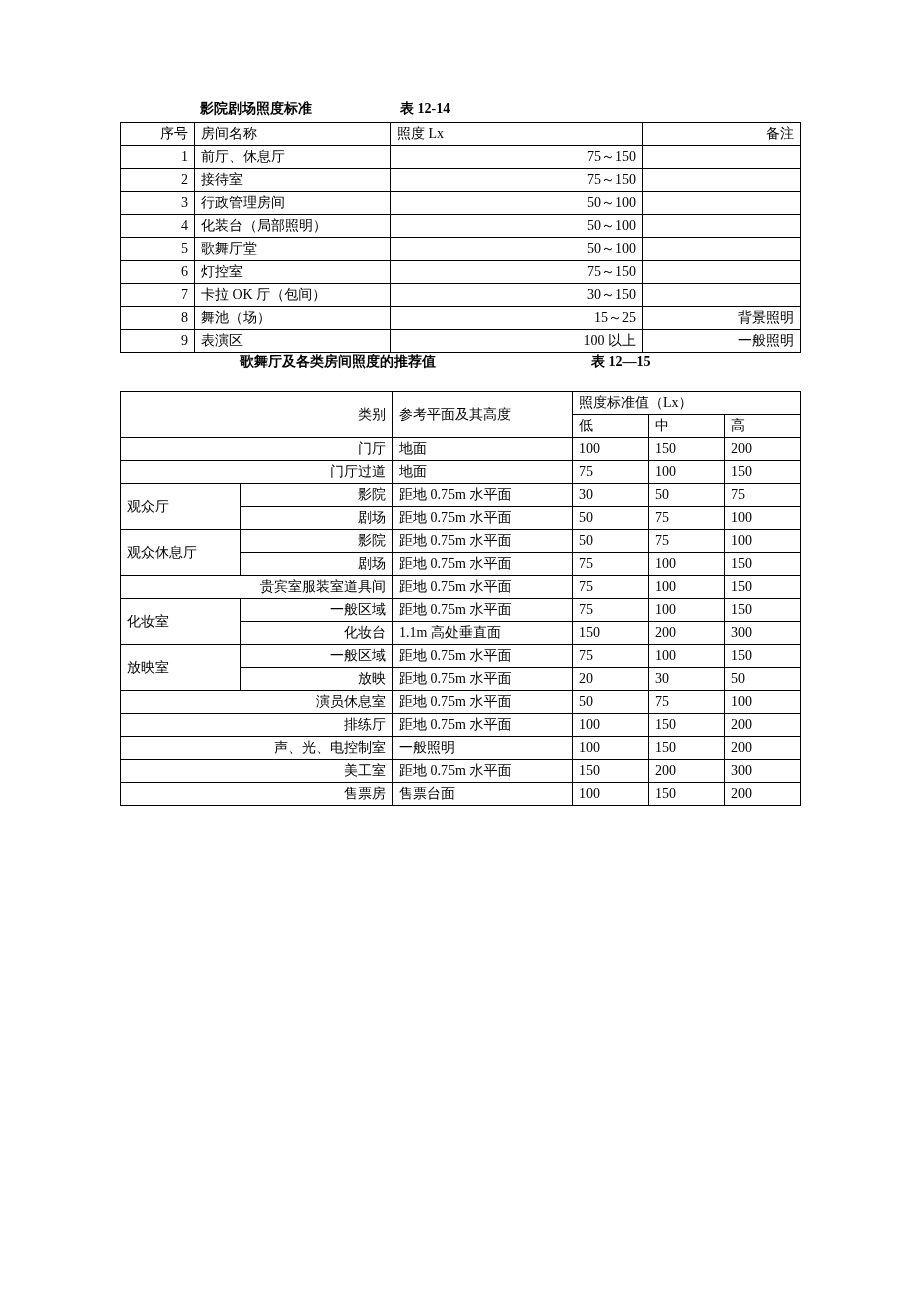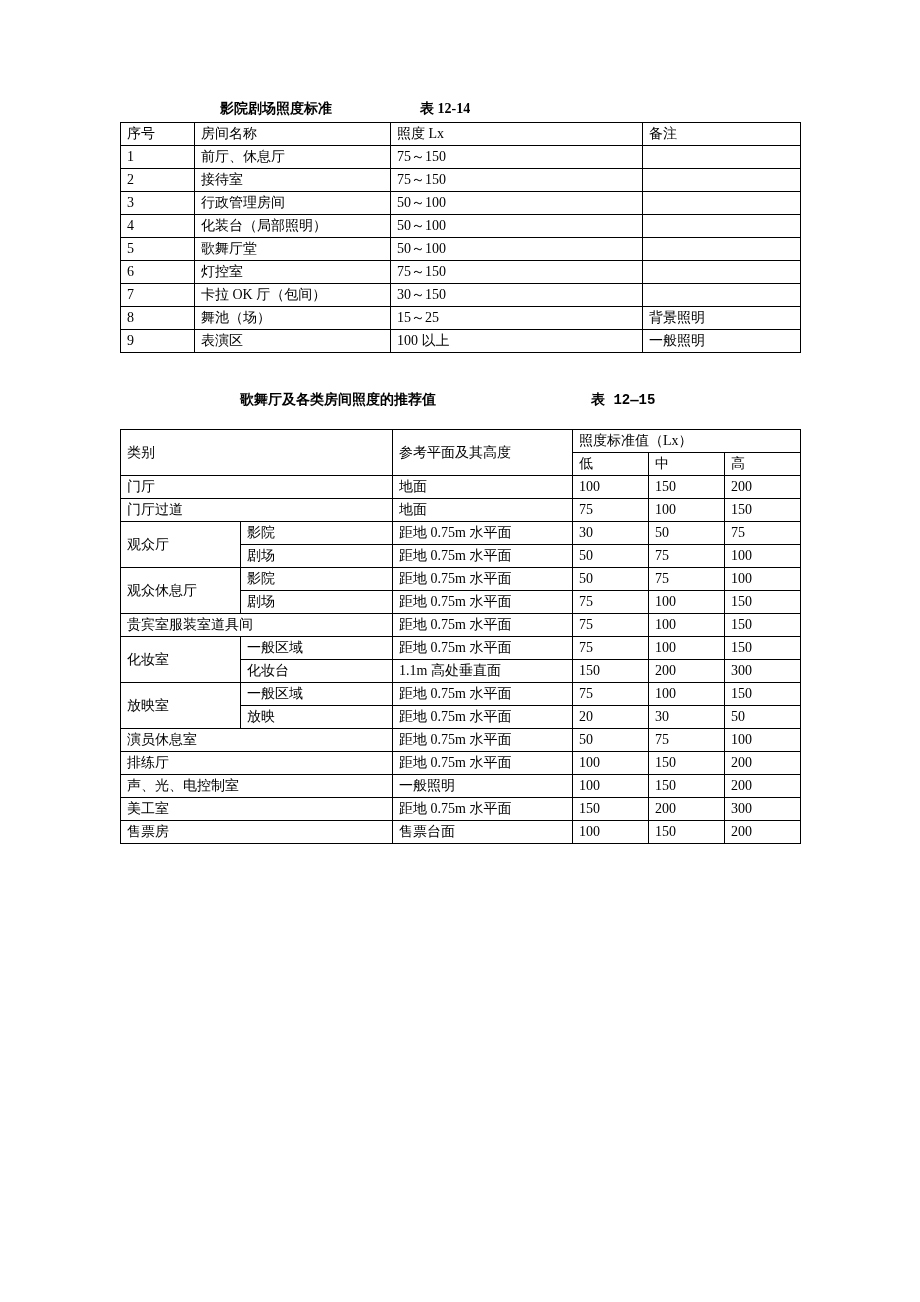--- a/index.html
+++ b/index.html
@@ -10,38 +10,38 @@
       margin: 0;
       padding: 100px 120px 200px 120px;
       color: #000;
       width: 920px;
     }
     .title-row {
       display: flex;
       margin-bottom: 4px;
       font-weight: bold;
     }
-    .title-row.t1 .title { margin-left: 100px; }
+    .title-row.t1 .title { margin-left: 80px; }
     .title-row.t1 .tnum { margin-left: 88px; }
-    .title-row.t2 { margin-top: 38px; margin-bottom: 20px; font-family: Liberation Mono, monospace; }
+    .title-row.t2 { margin-bottom: 20px; }
     .title-row.t2 .title { margin-left: 120px; }
     .title-row.t2 .tnum { margin-left: 155px; }
     table {
       border-collapse: collapse;
       width: 100%;
       table-layout: fixed;
     }
     td, th {
       border: 1px solid #000;
       padding: 2px 6px;
       height: 23px;
       font-weight: normal;
       vertical-align: middle;
     }
-    .c { text-align: left; }
+    .c { text-align: right; }
     .l { text-align: left; }
     .t1 col.c1 { width: 74px; }
     .t1 col.c2 { width: 196px; }
     .t1 col.c3 { width: 252px; }
     .t1 col.c4 { width: 158px; }
     .t2 col.c1 { width: 120px; }
     .t2 col.c2 { width: 152px; }
     .t2 col.c3 { width: 180px; }
     .t2 col.c4 { width: 76px; }
     .t2 col.c5 { width: 76px; }

